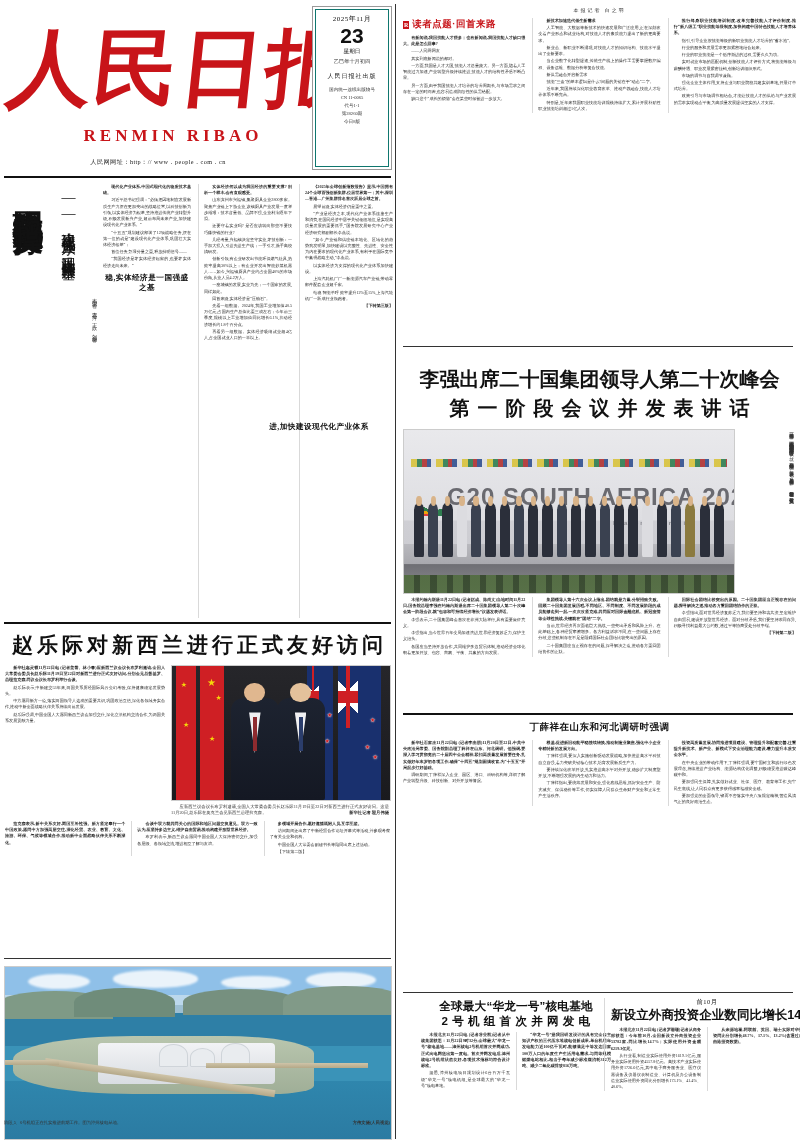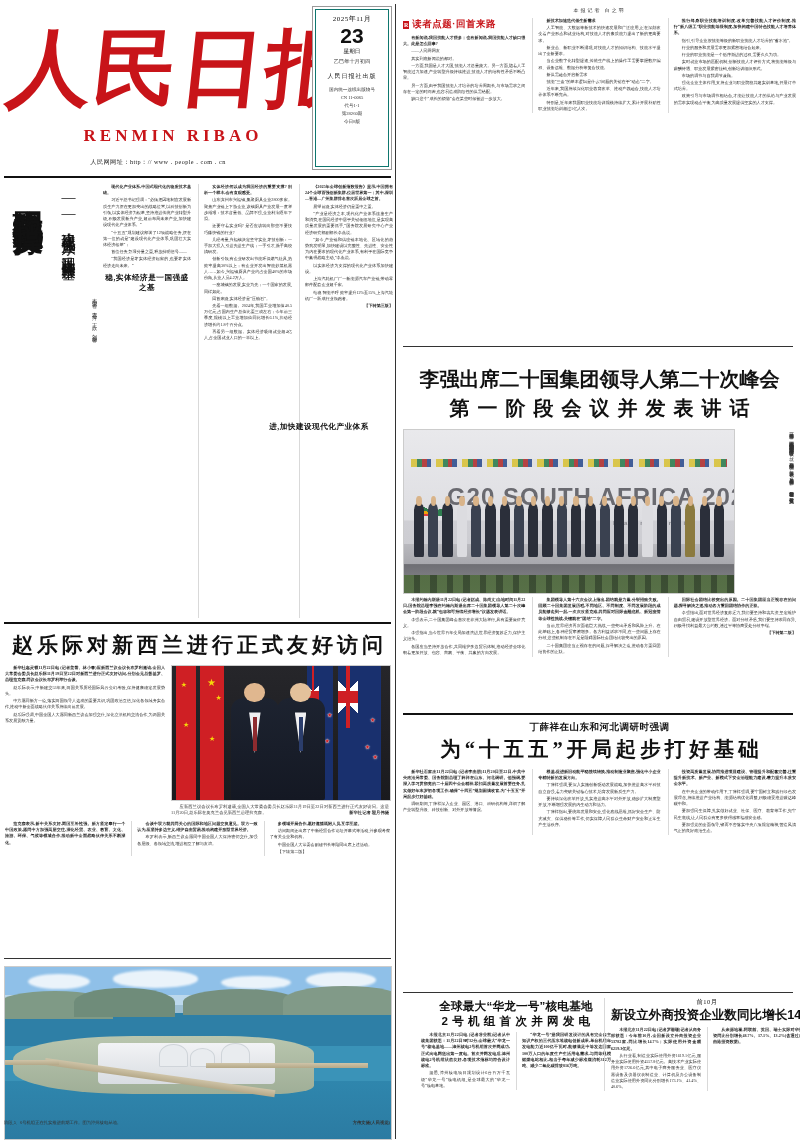--- a/index.html
+++ b/index.html
@@ -470,21 +470,20 @@
             <p>【下转第二版】</p>
           </div>
       </div>
     </div>
   </div>
 
   <div class="hline" style="left:4px;top:958px;width:387px;"></div>
 
   <div class="dxx">
     <div class="dxx-kicker">丁薛祥在山东和河北调研时强调</div>
-    <div class="dxx-h2">为“十五五”开局起步打好基础</div>
     <div class="dxx-cols">
       <div class="col">
         <div class="body-txt">
             <p class="lead">新华社石家庄11月22日电 (记者李由朋)11月20日至22日,中共中央政治局常委、国务院副总理丁薛祥在山东、河北调研。他强调,要深入学习贯彻党的二十届四中全会精神,紧扣高质量发展首要任务,扎实做好年末岁初各项工作,确保“十四五”规划圆满收官,为“十五五”开局起步打好基础。</p>
             <p>调研期间,丁薛祥深入企业、园区、港口、科研机构等,详细了解产业转型升级、科技创新、对外开放等情况。</p>
           </div>
       </div>
       <div class="col colsep" style="padding-left:5px">
         <div class="body-txt">
             <p class="lead">根基,促进新旧动能平稳接续转换,推动制造业聚焦,强化中小企业专精特新的发展方向。</p>

